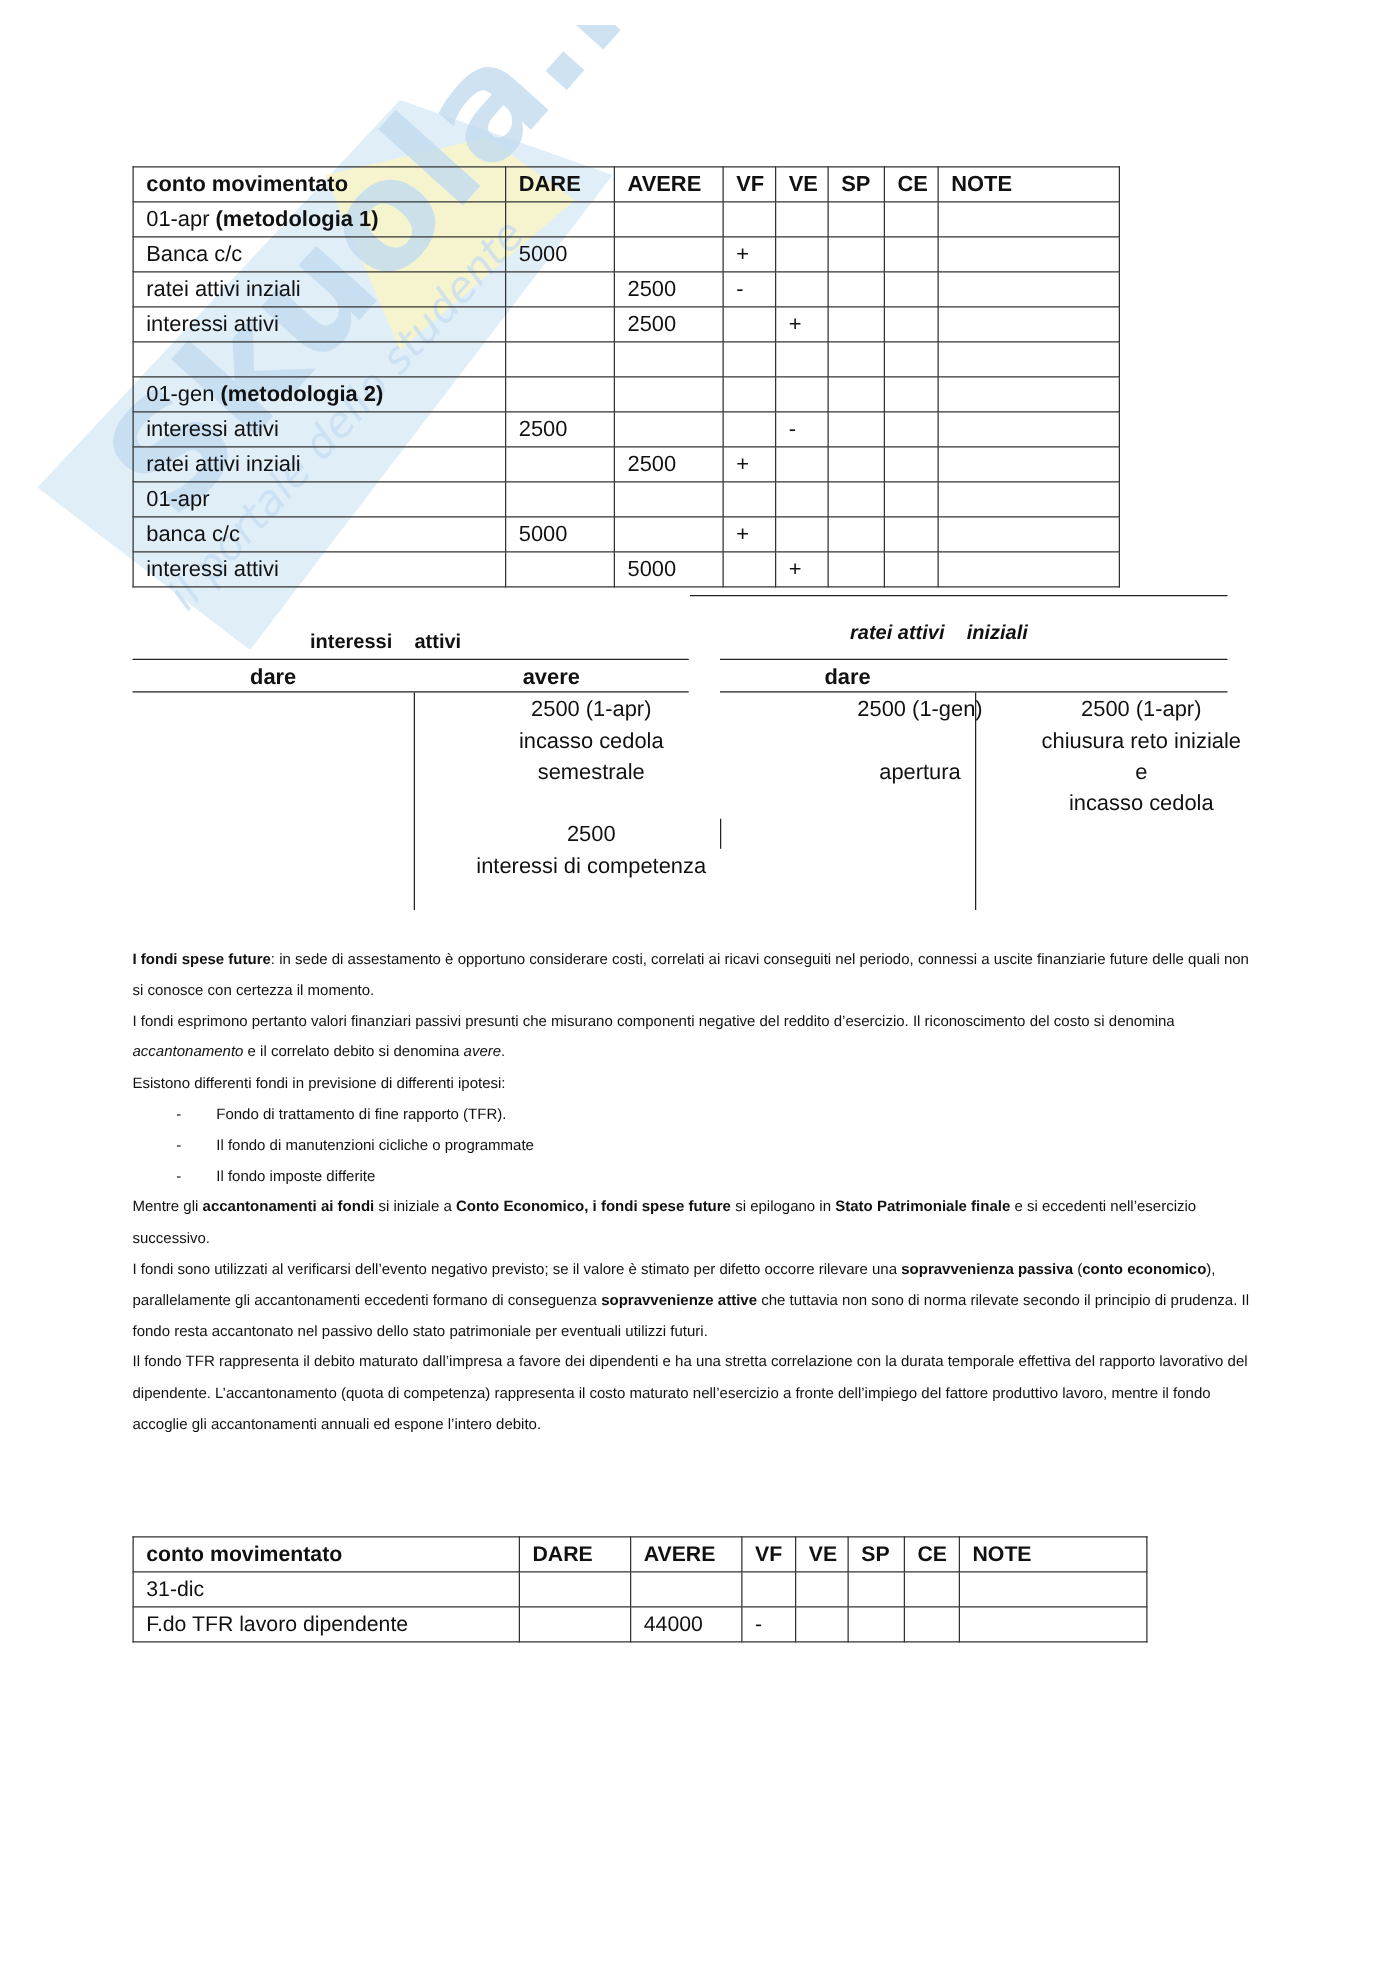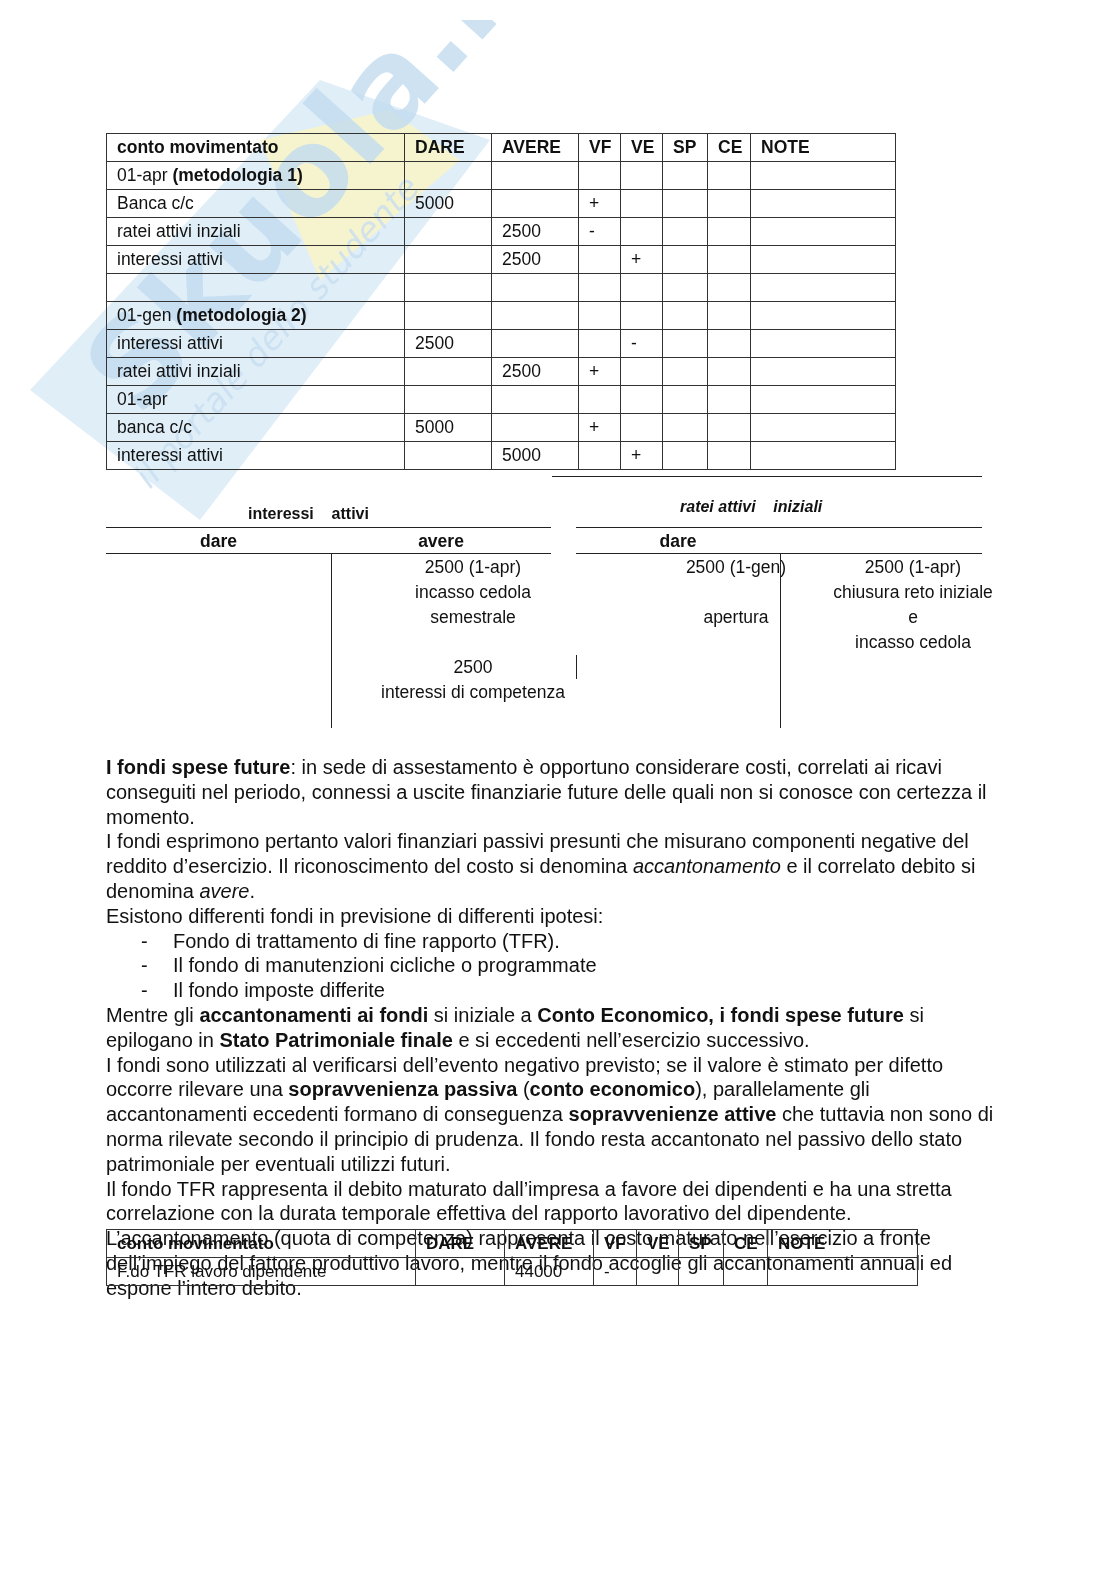--- a/index.html
+++ b/index.html
@@ -26,21 +26,21 @@
   #tbl2 { left: 106px; top: 1229px; font-size: 17px; }
   #tbl2 td { height: 27px; }
   .ta-title { position: absolute; font-weight: bold; white-space: pre; }
   .hline { position: absolute; height: 0; border-top: 1.5px solid #222; }
   .vline { position: absolute; width: 0; border-left: 1.5px solid #222; }
   .ta-head { position: absolute; font-weight: bold; text-align: center; }
   .ta-cell { position: absolute; text-align: center; line-height: 25px; white-space: pre-line; margin-left: 32px; }
 
   .prose {
     position: absolute; left: 106px; top: 755px; width: 905px;
-    font-size: 20px; line-height: 24.8px;
+    font-size: 12px; line-height: 24.8px;
   }
   .prose p { margin: 0; }
   .prose ul { list-style: none; margin: 0; padding: 0; }
   .prose li { position: relative; padding-left: 67px; }
   .prose li .dash { position: absolute; left: 35px; }
 </style>
 </head>
 <body>
 
 <svg class="watermark" viewBox="0 0 500 520">
@@ -252,20 +252,30 @@
     <td>conto movimentato</td>
     <td>DARE</td>
     <td>AVERE</td>
     <td>VF</td>
     <td>VE</td>
     <td>SP</td>
     <td>CE</td>
     <td>NOTE</td>
   </tr>
   <tr>
+    <td>31-dic</td>
+    <td></td>
+    <td></td>
+    <td></td>
+    <td></td>
+    <td></td>
+    <td></td>
+    <td></td>
+  </tr>
+  <tr>
     <td>F.do TFR lavoro dipendente</td>
     <td></td>
     <td>44000</td>
     <td>-</td>
     <td></td>
     <td></td>
     <td></td>
     <td></td>
   </tr>
 </tbody>

